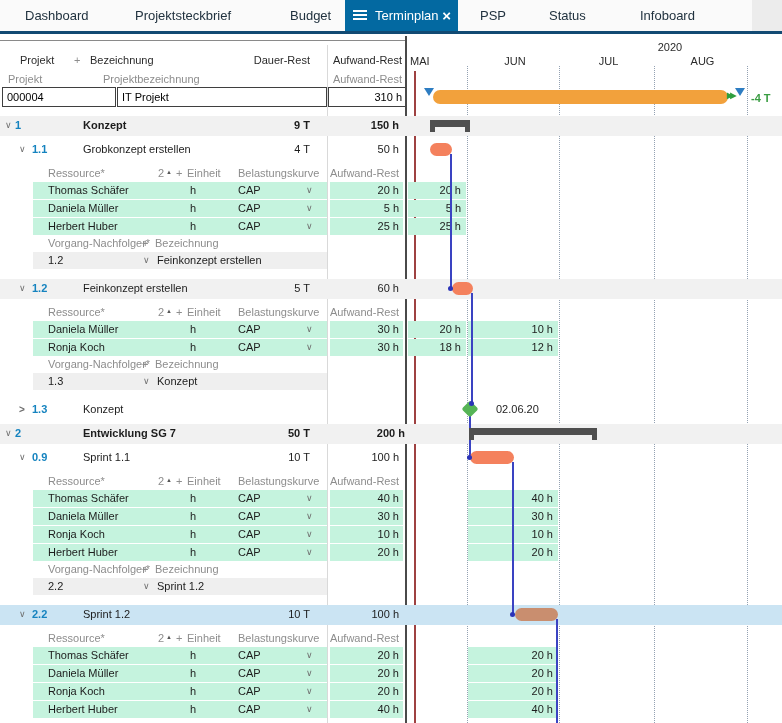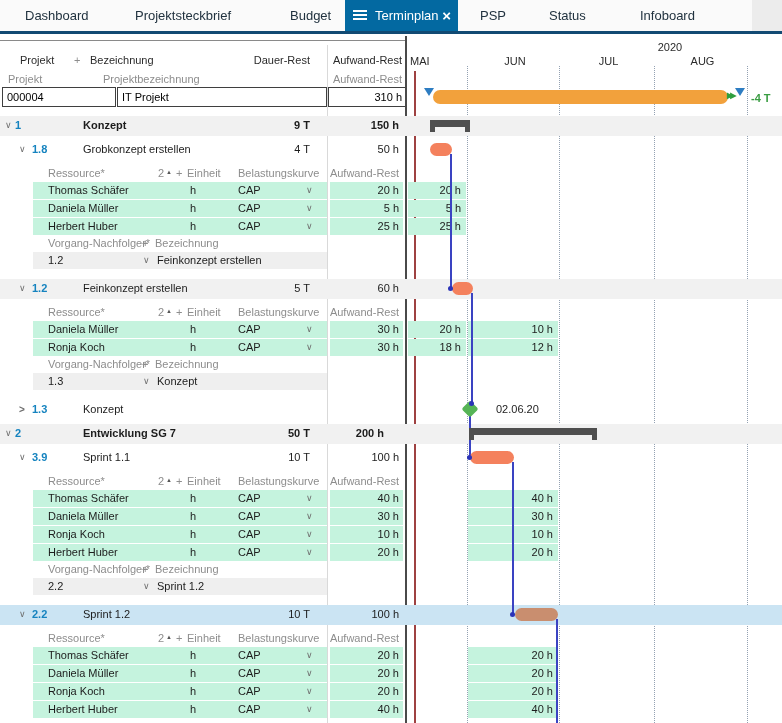--- a/index.html
+++ b/index.html
@@ -99,21 +99,21 @@
       <div class="abs" style="left:0;top:116px;width:782px;height:20px;background:#f1f1f1;z-index:0"></div>
       <div class="abs" style="left:0;top:116px;width:405px;height:19px;z-index:2">
         <div class="abs chev" style="left:5px;top:1px;">∨</div>
         <div class="abs t11 num" style="left:15px;top:1px">1</div>
         <div class="abs t11 bold" style="left:83px;top:1px">Konzept</div>
         <div class="abs t11 right bold" style="left:240px;top:1px;width:70px">9 T</div>
         <div class="abs t11 right bold" style="left:327px;top:1px;width:72px">150 h</div>
       </div>
       <div class="abs" style="left:0;top:140px;width:405px;height:19px;z-index:2">
         <div class="abs chev" style="left:19px;top:1px;">∨</div>
-        <div class="abs t11 num" style="left:32px;top:1px">1.8</div>
+        <div class="abs t11 num" style="left:32px;top:1px">1.1</div>
         <div class="abs t11" style="left:83px;top:1px">Grobkonzept erstellen</div>
         <div class="abs t11 right" style="left:240px;top:1px;width:70px">4 T</div>
         <div class="abs t11 right" style="left:327px;top:1px;width:72px">50 h</div>
       </div>
       <div class="abs" style="left:0;top:164px;width:405px;height:18px;z-index:2">
         <div class="abs t11 gray" style="left:48px;top:1px">Ressource*</div>
         <div class="abs t11 gray" style="left:158px;top:1px">2</div>
         <div class="abs" style="left:166px;top:5px;font-size:6px;color:#555">▲</div>
         <div class="abs t11 gray" style="left:176px;top:1px">+</div>
         <div class="abs t11 gray" style="left:187px;top:1px">Einheit</div>
@@ -215,25 +215,25 @@
         <div class="abs chev" style="left:19px;top:1px;font-size:10px;font-weight:bold">&gt;</div>
         <div class="abs t11 num" style="left:32px;top:1px">1.3</div>
         <div class="abs t11" style="left:83px;top:1px">Konzept</div>
       </div>
       <div class="abs" style="left:0;top:424px;width:782px;height:20px;background:#f1f1f1;z-index:0"></div>
       <div class="abs" style="left:0;top:424px;width:405px;height:19px;z-index:2">
         <div class="abs chev" style="left:5px;top:1px;">∨</div>
         <div class="abs t11 num" style="left:15px;top:1px">2</div>
         <div class="abs t11 bold" style="left:83px;top:1px">Entwicklung SG 7</div>
         <div class="abs t11 right bold" style="left:240px;top:1px;width:70px">50 T</div>
-        <div class="abs t11 right bold" style="left:312px;top:1px;width:72px">200 h</div>
+        <div class="abs t11 right bold" style="left:333px;top:1px;width:72px">200 h</div>
       </div>
       <div class="abs" style="left:0;top:448px;width:405px;height:19px;z-index:2">
         <div class="abs chev" style="left:19px;top:1px;">∨</div>
-        <div class="abs t11 num" style="left:32px;top:1px">3.9</div>
+        <div class="abs t11 num" style="left:32px;top:1px">0.9</div>
         <div class="abs t11" style="left:83px;top:1px">Sprint 1.1</div>
         <div class="abs t11 right" style="left:240px;top:1px;width:70px">10 T</div>
         <div class="abs t11 right" style="left:327px;top:1px;width:72px">100 h</div>
       </div>
       <div class="abs" style="left:0;top:472px;width:405px;height:18px;z-index:2">
         <div class="abs t11 gray" style="left:48px;top:1px">Ressource*</div>
         <div class="abs t11 gray" style="left:158px;top:1px">2</div>
         <div class="abs" style="left:166px;top:5px;font-size:6px;color:#555">▲</div>
         <div class="abs t11 gray" style="left:176px;top:1px">+</div>
         <div class="abs t11 gray" style="left:187px;top:1px">Einheit</div>

